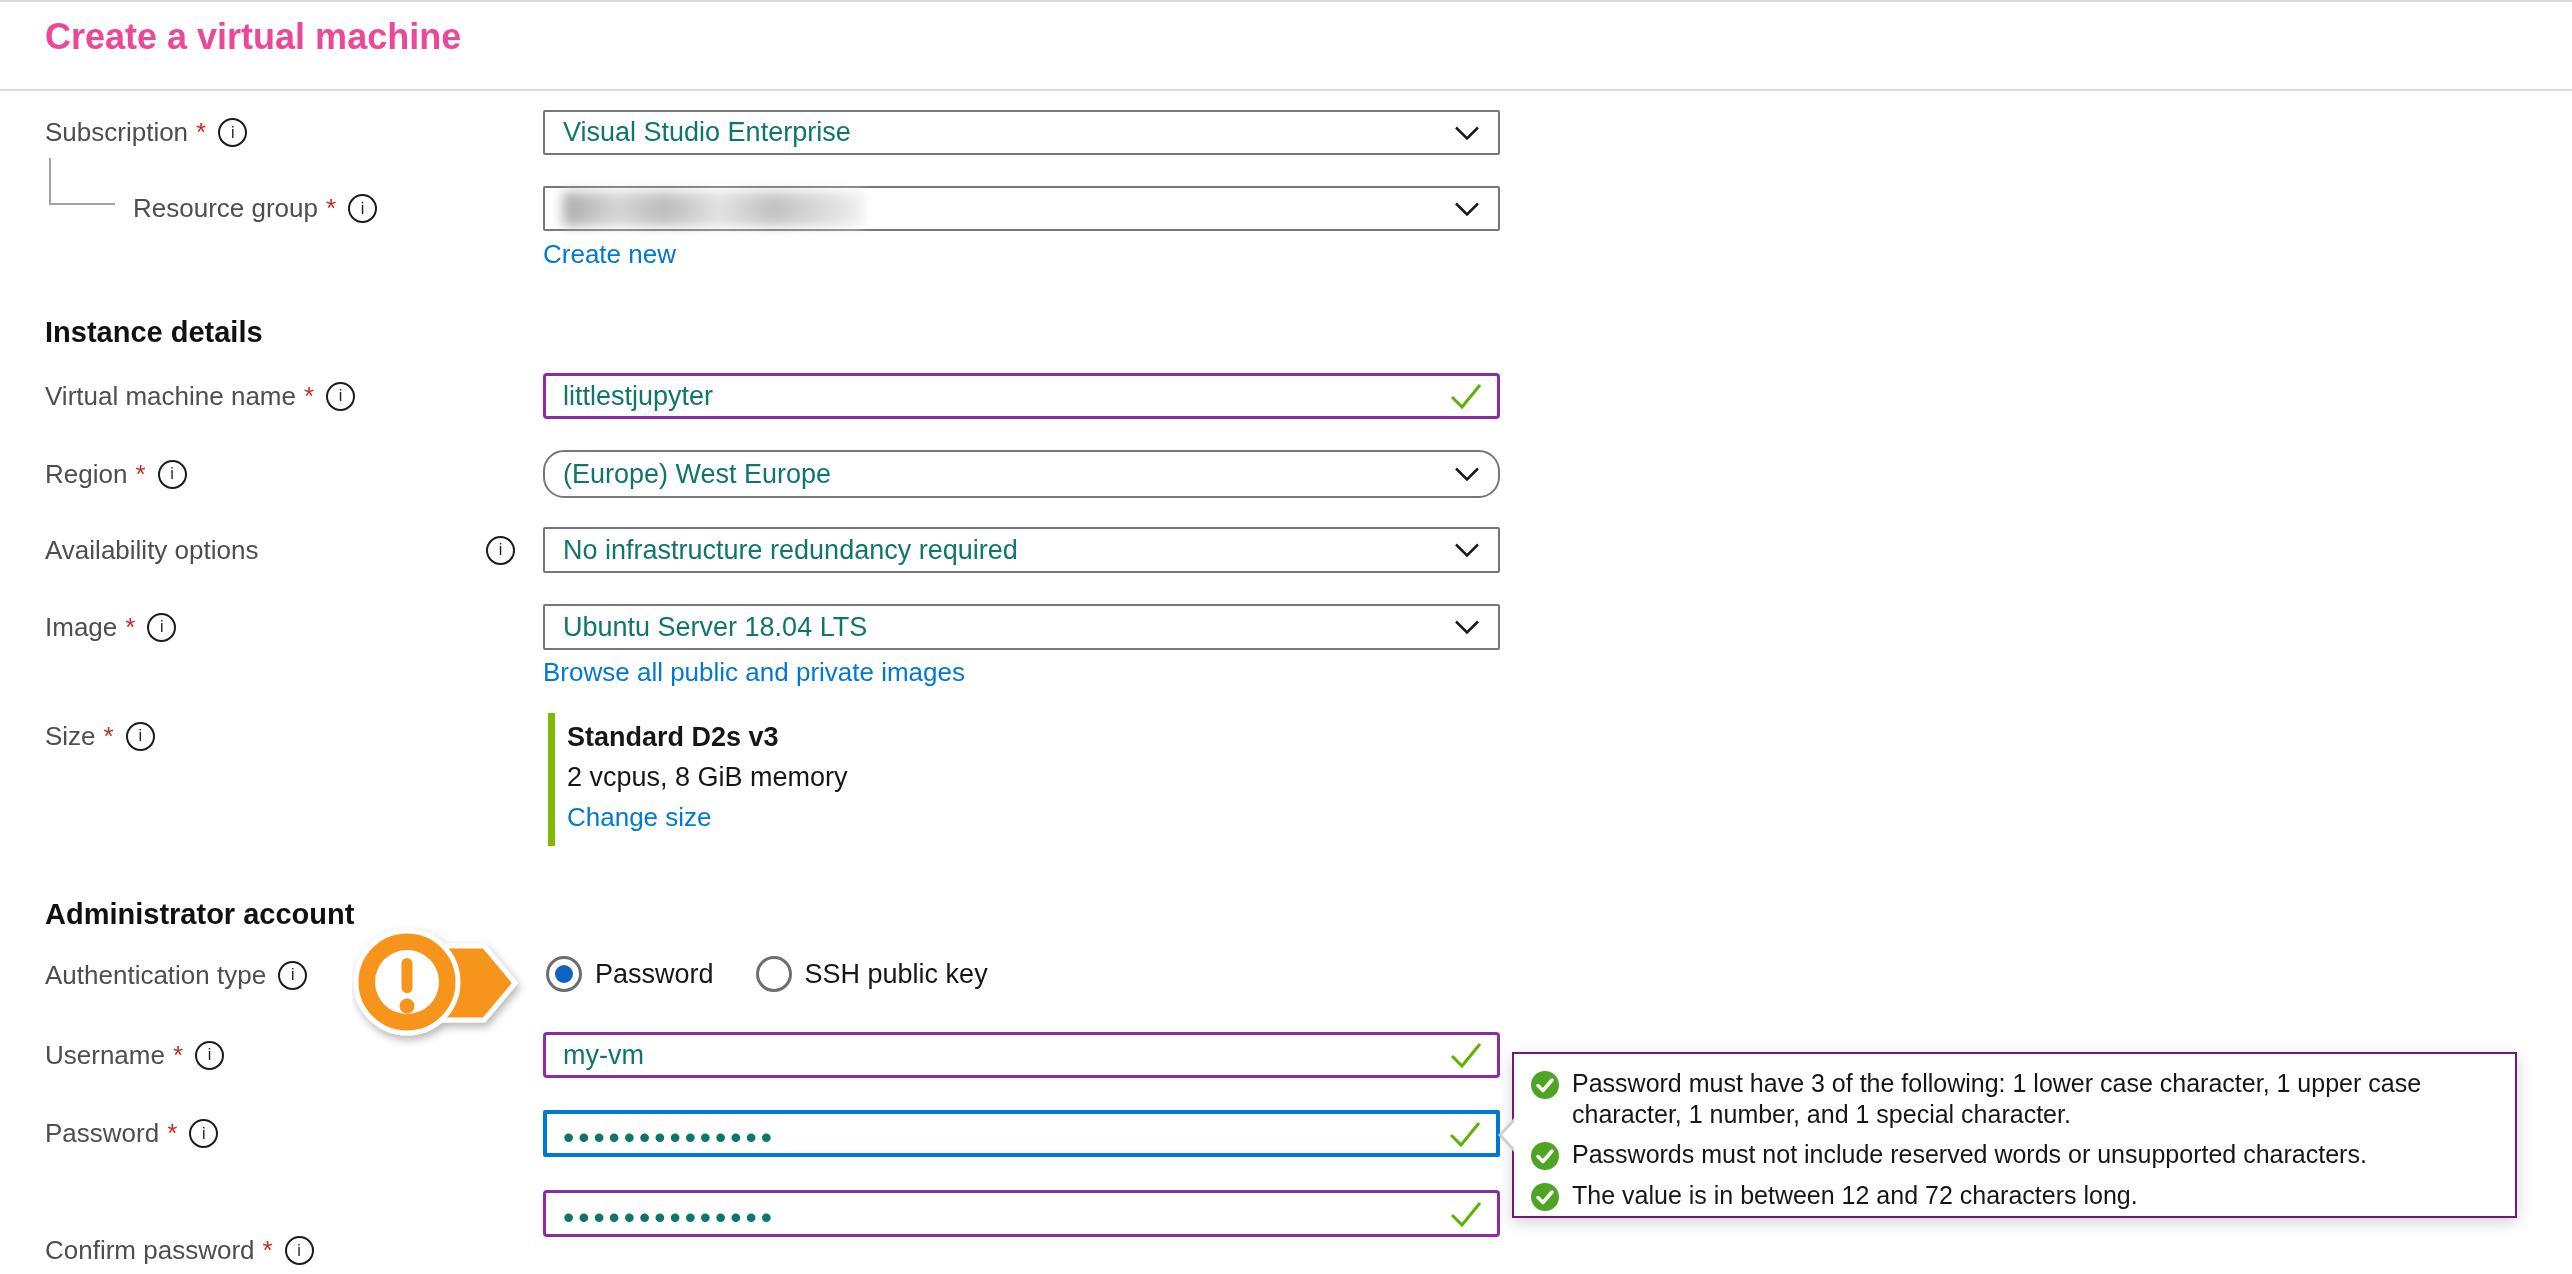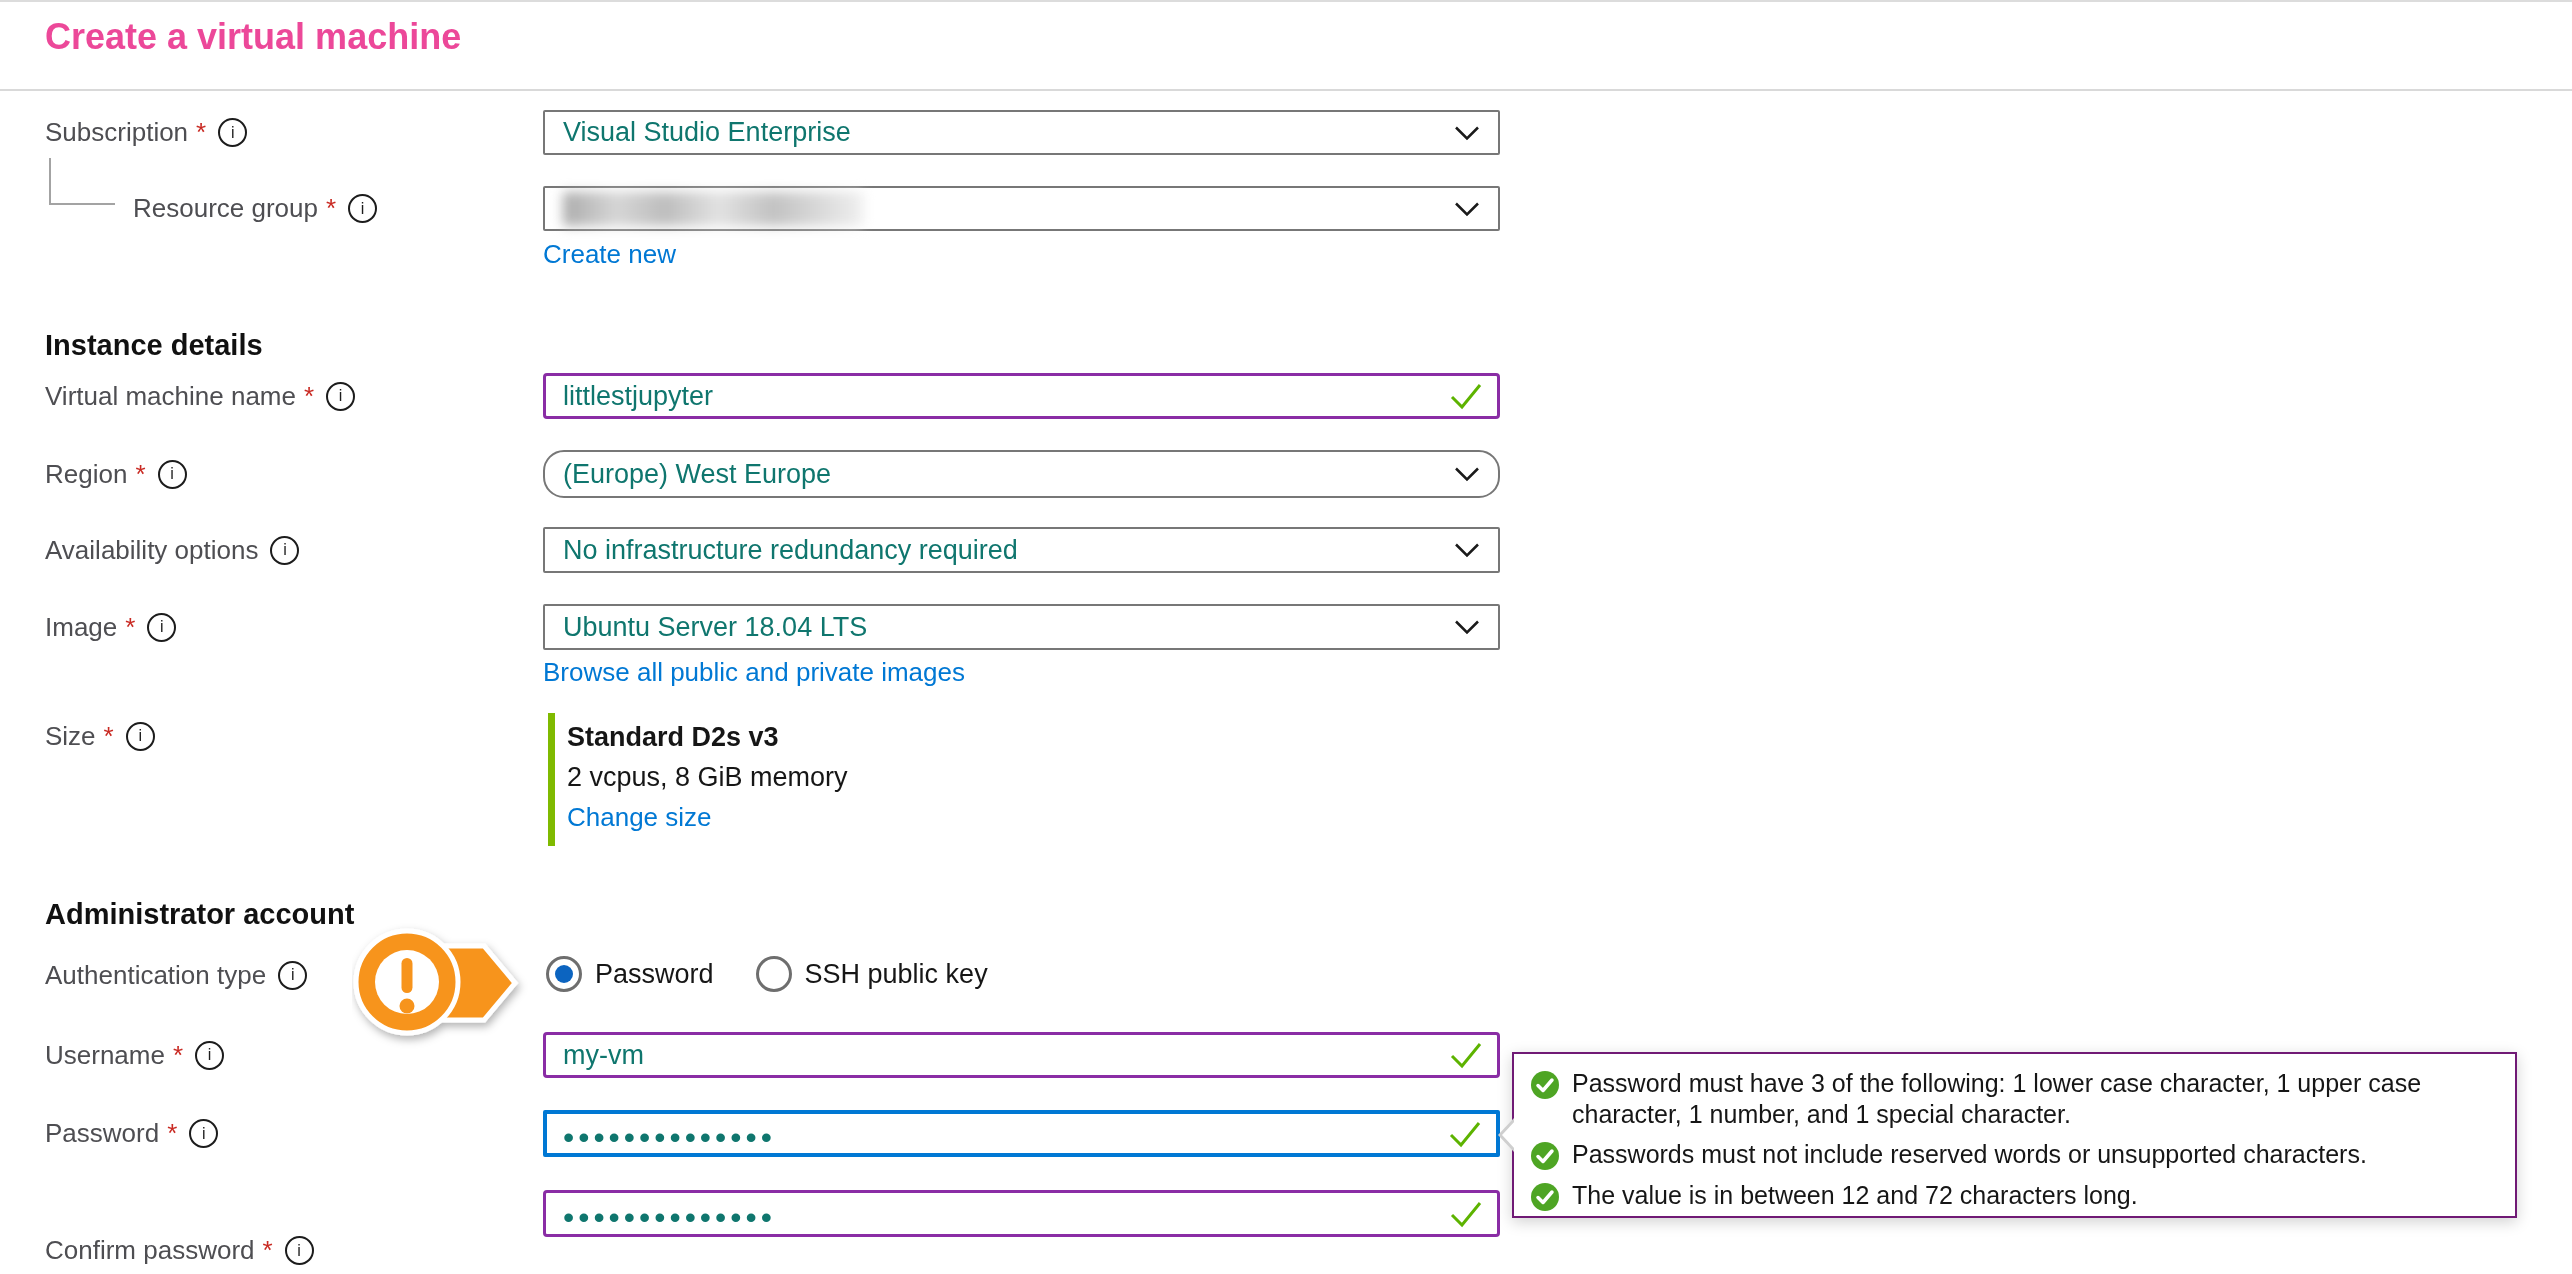--- a/index.html
+++ b/index.html
@@ -75,21 +75,21 @@
   .r-region{top:450px;height:48px;border-radius:21px;}
   .r-avail {top:527px;height:46px;}
   .r-image {top:604px;height:46px;}
   .r-user  {top:1032px;height:46px;}
   .r-pass  {top:1110px;height:47px;}
   .r-cpass {top:1190px;height:47px;}
   .l-sub   {top:110px;height:45px;}
   .l-rg    {top:186px;height:45px;}
   .l-vm    {top:373px;height:46px;}
   .l-region{top:450px;height:48px;}
-  .l-avail {top:527px;height:46px;}
+  .l-avail {top:527px;height:46px;justify-content:space-between;}
   .l-image {top:604px;height:46px;}
   .l-size  {top:713px;height:46px;}
   .l-auth  {top:956px;height:38px;}
   .l-user  {top:1032px;height:46px;}
   .l-pass  {top:1110px;height:47px;}
   .l-cpass {top:1190px;height:47px;margin-top:37px;}
 </style>
 </head>
 <body>
 
@@ -118,21 +118,21 @@
     <span class="info-ic">i</span>
   </div>
   <div class="fld select r-rg">
     <div class="blurred"></div>
     <svg class="chev" width="26" height="15" viewBox="0 0 26 15">
         <polyline points="2,2 13,13 24,2" fill="none" stroke="#1a1a1a" stroke-width="2.5"></polyline>
       </svg>
   </div>
   <a class="link" style="top:239px;">Create new</a>
 
-  <div class="section-h" style="top:316px;margin-top:13px;">Instance details</div>
+  <div class="section-h" style="top:316px;">Instance details</div>
 
   <div class="lbl l-vm">
     <span>Virtual machine name</span>
     <span class="req">*</span>
     <span class="info-ic">i</span>
   </div>
   <div class="fld input-valid r-vm">
     <span>littlestjupyter</span>
     <svg class="ok" width="34" height="28" viewBox="0 0 34 28">
         <path d="M3 15 L13 25 L31 3" fill="none" stroke="#5db300" stroke-width="3"></path>

